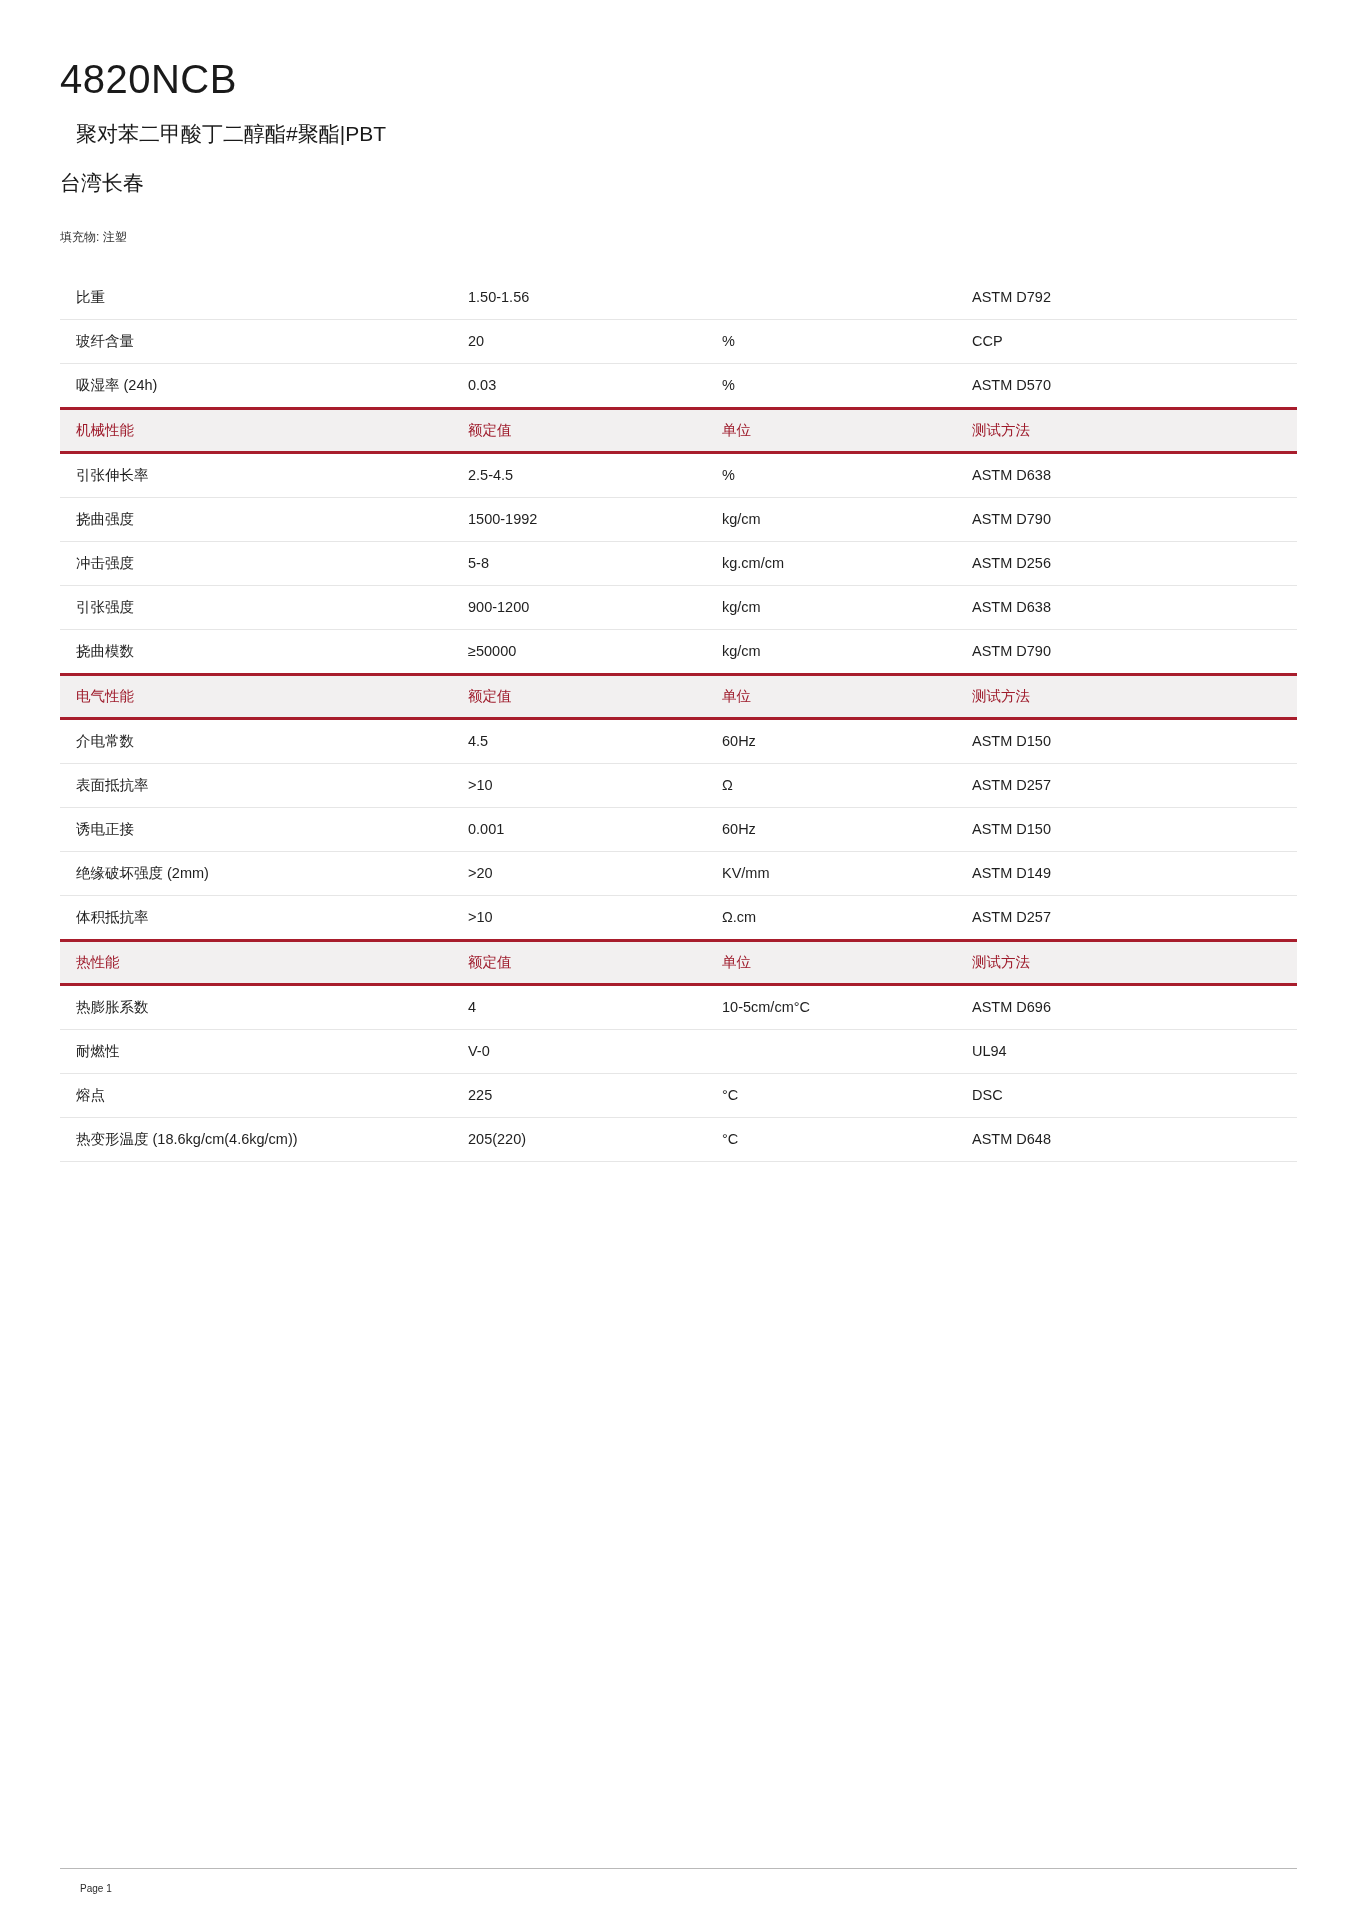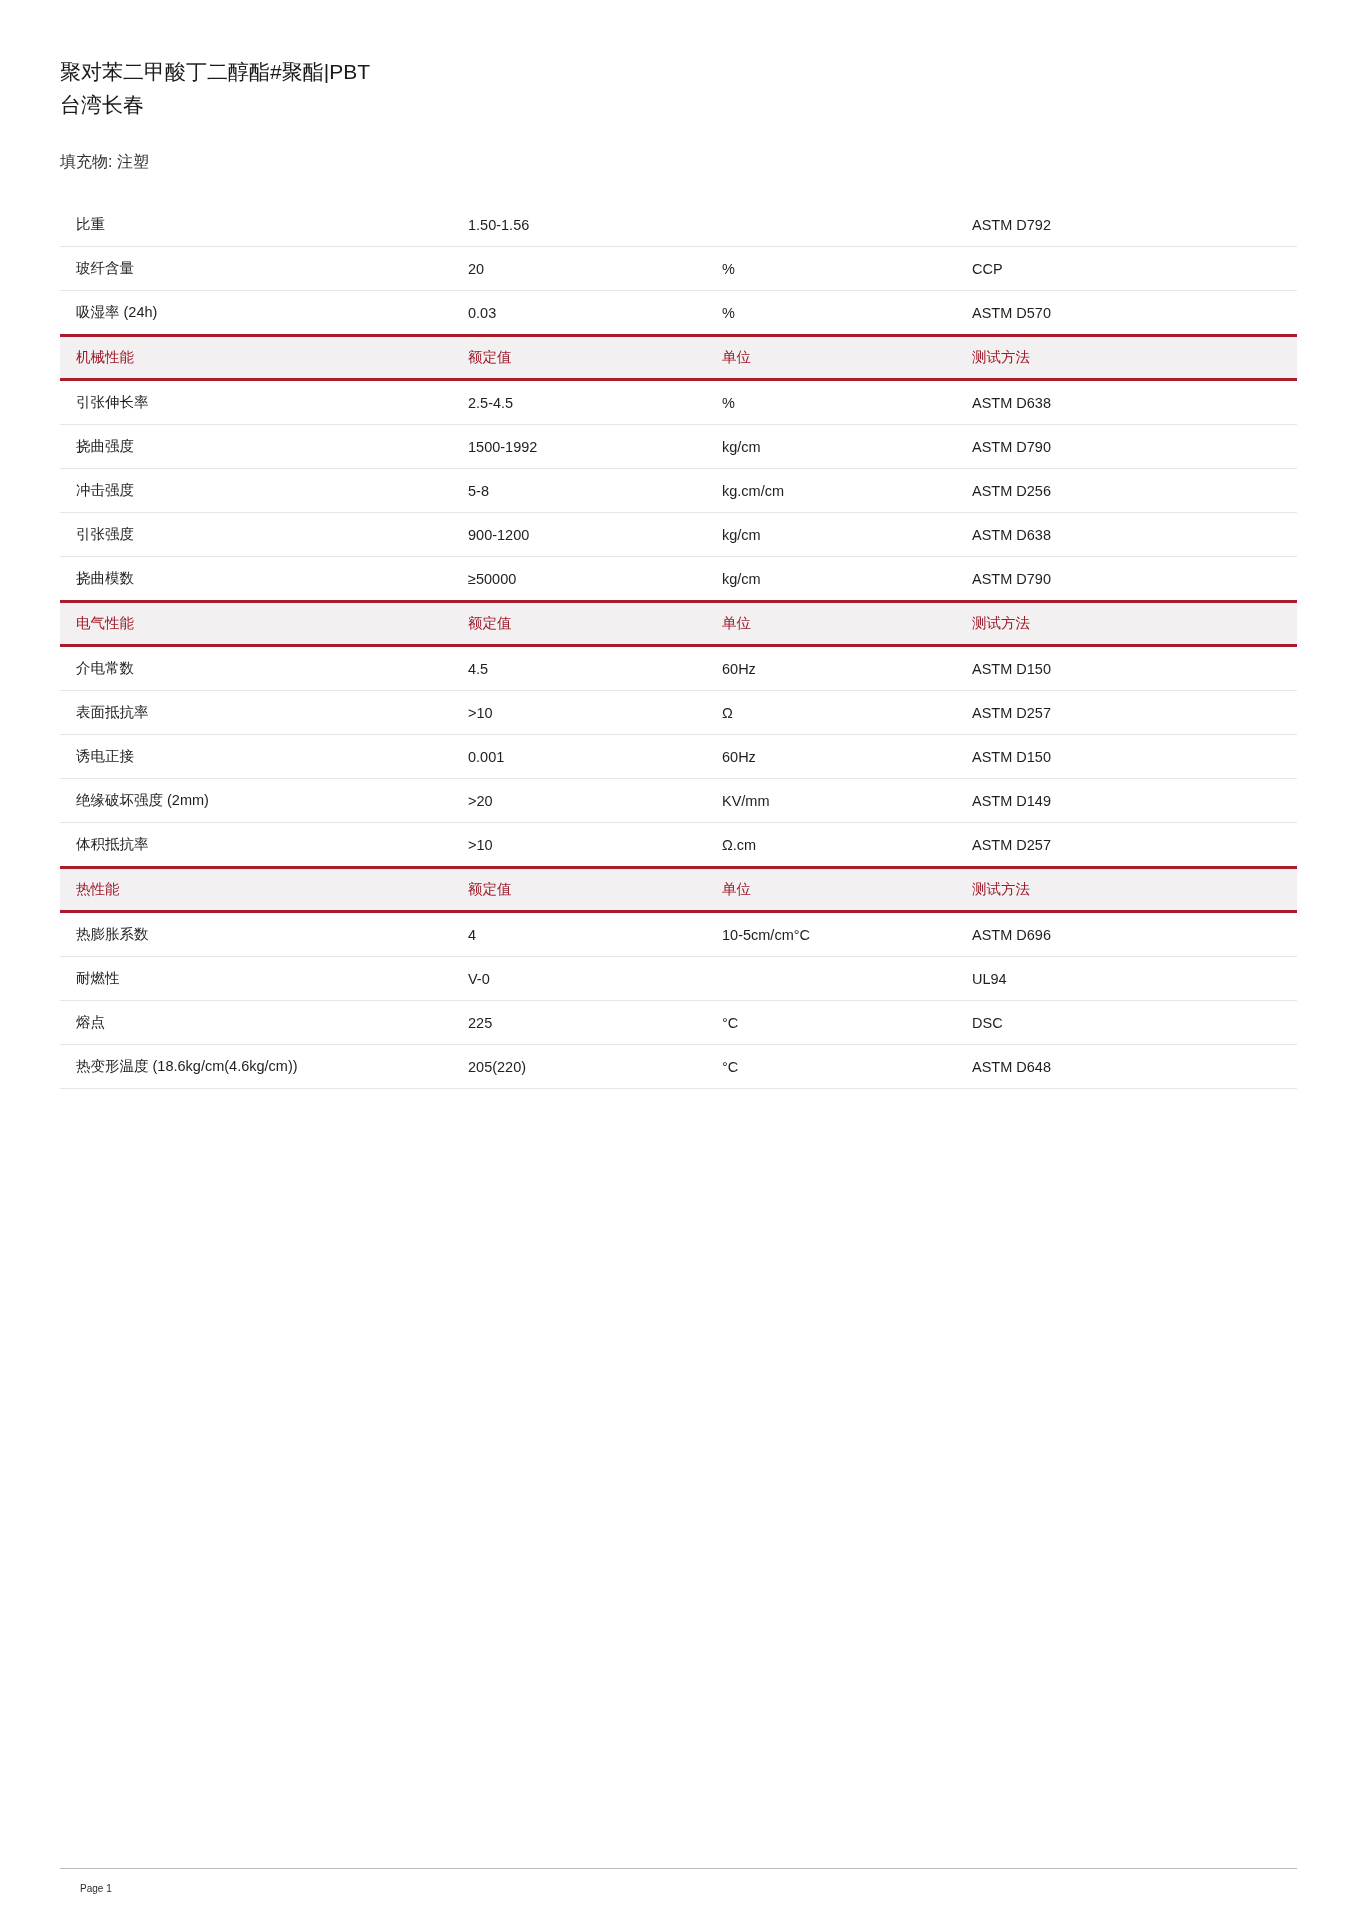--- a/index.html
+++ b/index.html
@@ -29,31 +29,31 @@
     letter-spacing: 0.5px;
     color: #1a1a1a;
     line-height: 1.15;
     margin: 0 0 10px 0;
   }
   .doc-subtitle {
     font-size: 21px;
     font-weight: 400;
     color: #1a1a1a;
     line-height: 1.55;
-    margin: 0;
+    margin: 16px;
   }
   .doc-vendor {
     font-size: 21px;
     font-weight: 400;
     color: #1a1a1a;
     line-height: 1.55;
     margin: 0;
   }
   .doc-filler {
-    font-size: 16px;
+    font-size: 12px;
     color: #333333;
     margin-top: 30px;
     margin-bottom: 0;
     line-height: 1.4;
   }
 
   
   .spec-table {
     width: 1237px;
     border-collapse: collapse;
@@ -118,20 +118,21 @@
     white-space: nowrap;
     padding-left: 20px;
   }
 </style>
 </head>
 <body>
 
 <div class="page">
 
   <div class="doc-header">
+    <h1 class="doc-title">4820NCB</h1>
     <p class="doc-subtitle">聚对苯二甲酸丁二醇酯#聚酯|PBT</p>
     <p class="doc-vendor">台湾长春</p>
     <p class="doc-filler">填充物: 注塑</p>
   </div>
 
   <table class="spec-table">
     <colgroup>
       <col class="c1">
         <col class="c2">
         <col class="c3">

